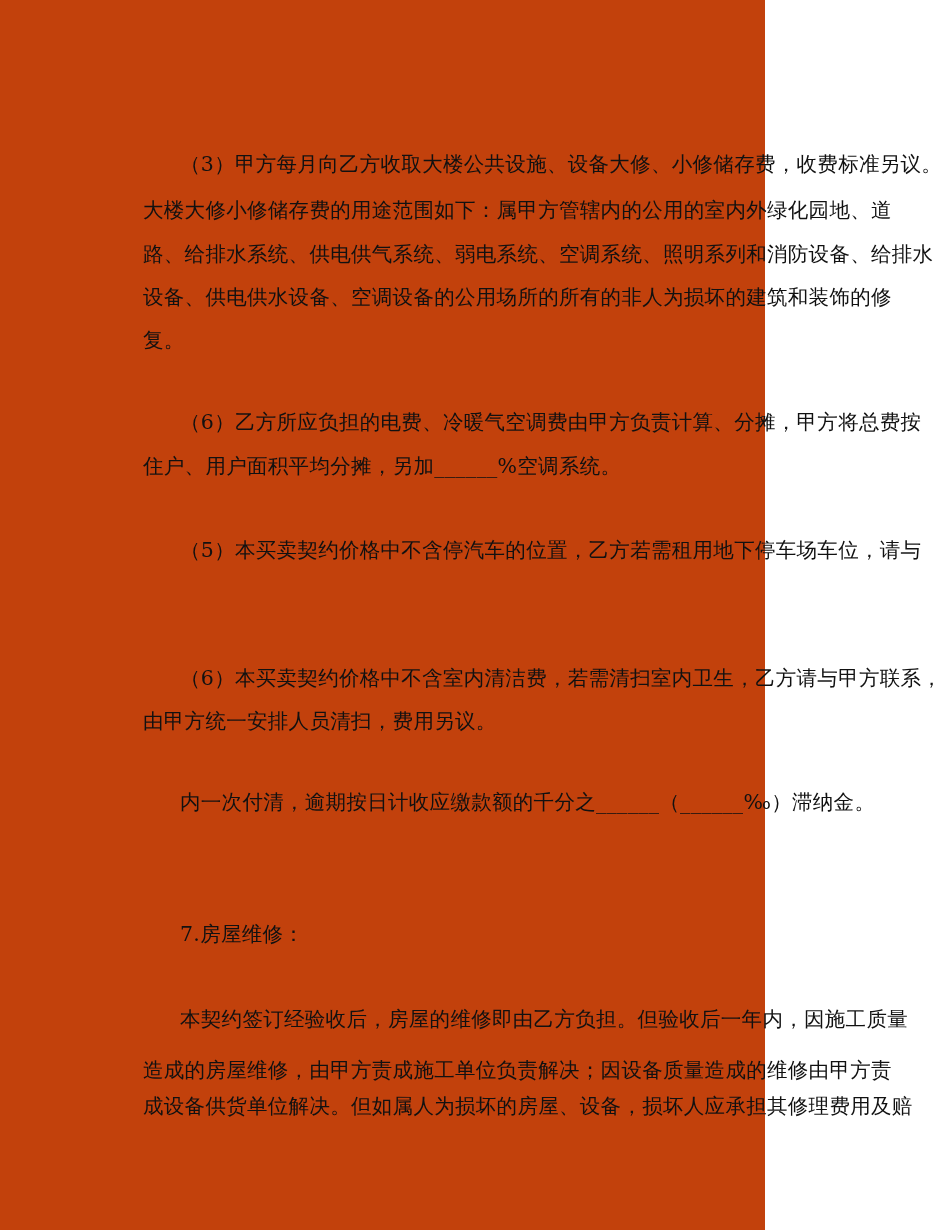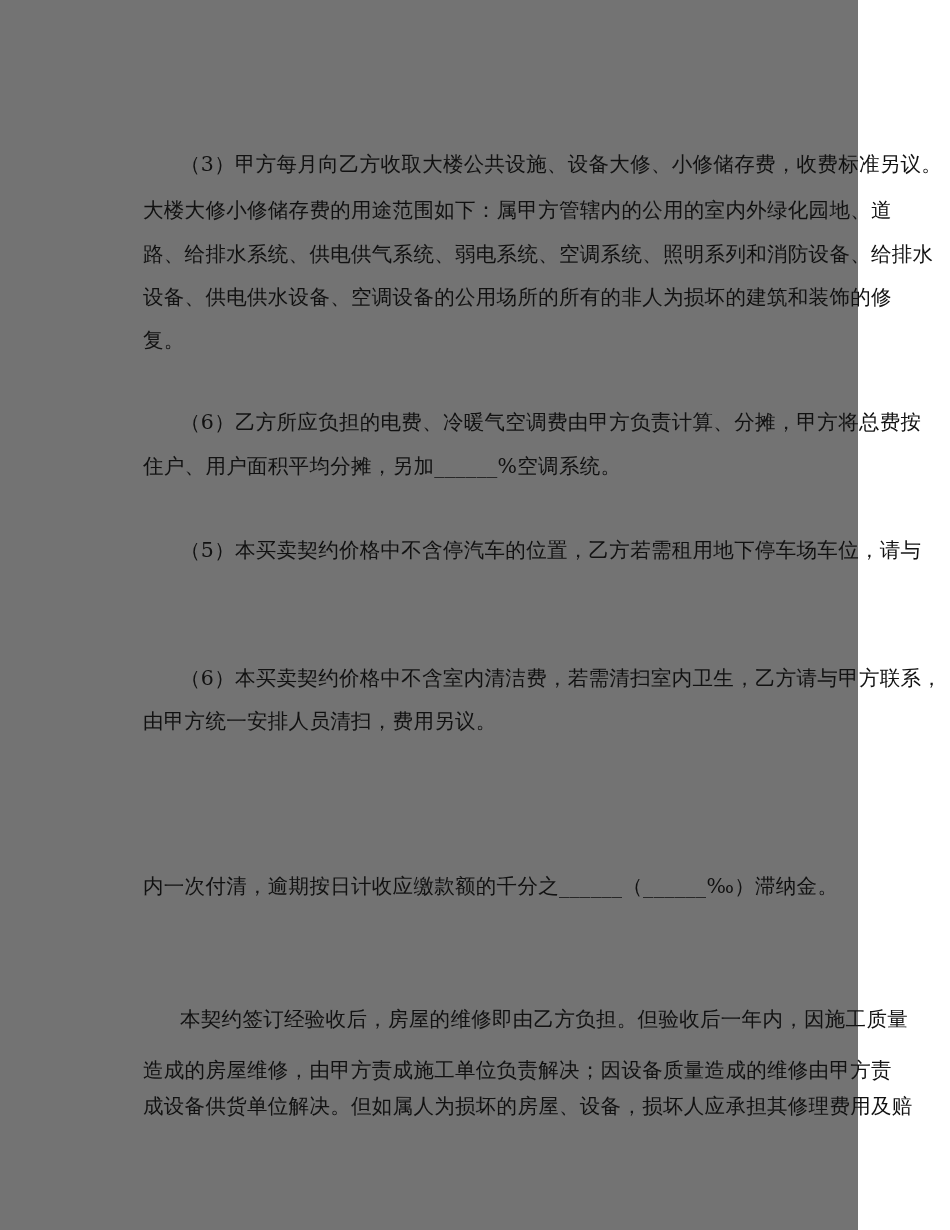--- a/index.html
+++ b/index.html
@@ -1,18 +1,18 @@
 <!DOCTYPE html>
 <html><head>
 <meta charset="utf-8">
 <style>
   html, body { margin: 0; padding: 0; background: #ffffff; }
   body { width: 950px; height: 1230px; position: relative; overflow: hidden;
          font-family: "DejaVu Serif", "Liberation Serif", serif; color: #111; }
-  .page { position: absolute; left: 0; top: 0; width: 858px; height: 1230px; background: #737373; }
+  .page { position: absolute; left: 0; top: 0; width: 765px; height: 1230px; background: #c2410c; }
   .line { position: absolute; left: 143px; width: 680px; font-size: 20.5px; line-height: 28px;
           white-space: nowrap; letter-spacing: 0.3px; }
   .indent { left: 180px; }
 </style>
 </head>
 <body>
 
 <div class="page">
 
   <div class="line indent" style="top:150px;">（3）甲方每月向乙方收取大楼公共设施、设备大修、小修储存费，收费标准另议。</div>
@@ -22,20 +22,21 @@
   <div class="line" style="top:326px;">复。</div>
 
   <div class="line indent" style="top:408px;">（6）乙方所应负担的电费、冷暖气空调费由甲方负责计算、分摊，甲方将总费按</div>
   <div class="line" style="top:452px;">住户、用户面积平均分摊，另加______%空调系统。</div>
 
   <div class="line indent" style="top:536px;">（5）本买卖契约价格中不含停汽车的位置，乙方若需租用地下停车场车位，请与</div>
 
   <div class="line indent" style="top:664px;">（6）本买卖契约价格中不含室内清洁费，若需清扫室内卫生，乙方请与甲方联系，</div>
   <div class="line" style="top:707px;">由甲方统一安排人员清扫，费用另议。</div>
 
-  <div class="line" style="top:872px;">内一次付清，逾期按日计收应缴款额的千分之______（______‰）滞纳金。</div>
+  <div class="line" style="top:788px;margin-left:37px;">内一次付清，逾期按日计收应缴款额的千分之______（______‰）滞纳金。</div>
 
+  <div class="line indent" style="top:920px;">7.房屋维修：</div>
 
   <div class="line indent" style="top:1005px;">本契约签订经验收后，房屋的维修即由乙方负担。但验收后一年内，因施工质量</div>
   <div class="line" style="top:1048px;margin-top:8px;">造成的房屋维修，由甲方责成施工单位负责解决；因设备质量造成的维修由甲方责</div>
   <div class="line" style="top:1092px;text-align:center;">成设备供货单位解决。但如属人为损坏的房屋、设备，损坏人应承担其修理费用及赔</div>
 
 </div>
 
 </body></html>

